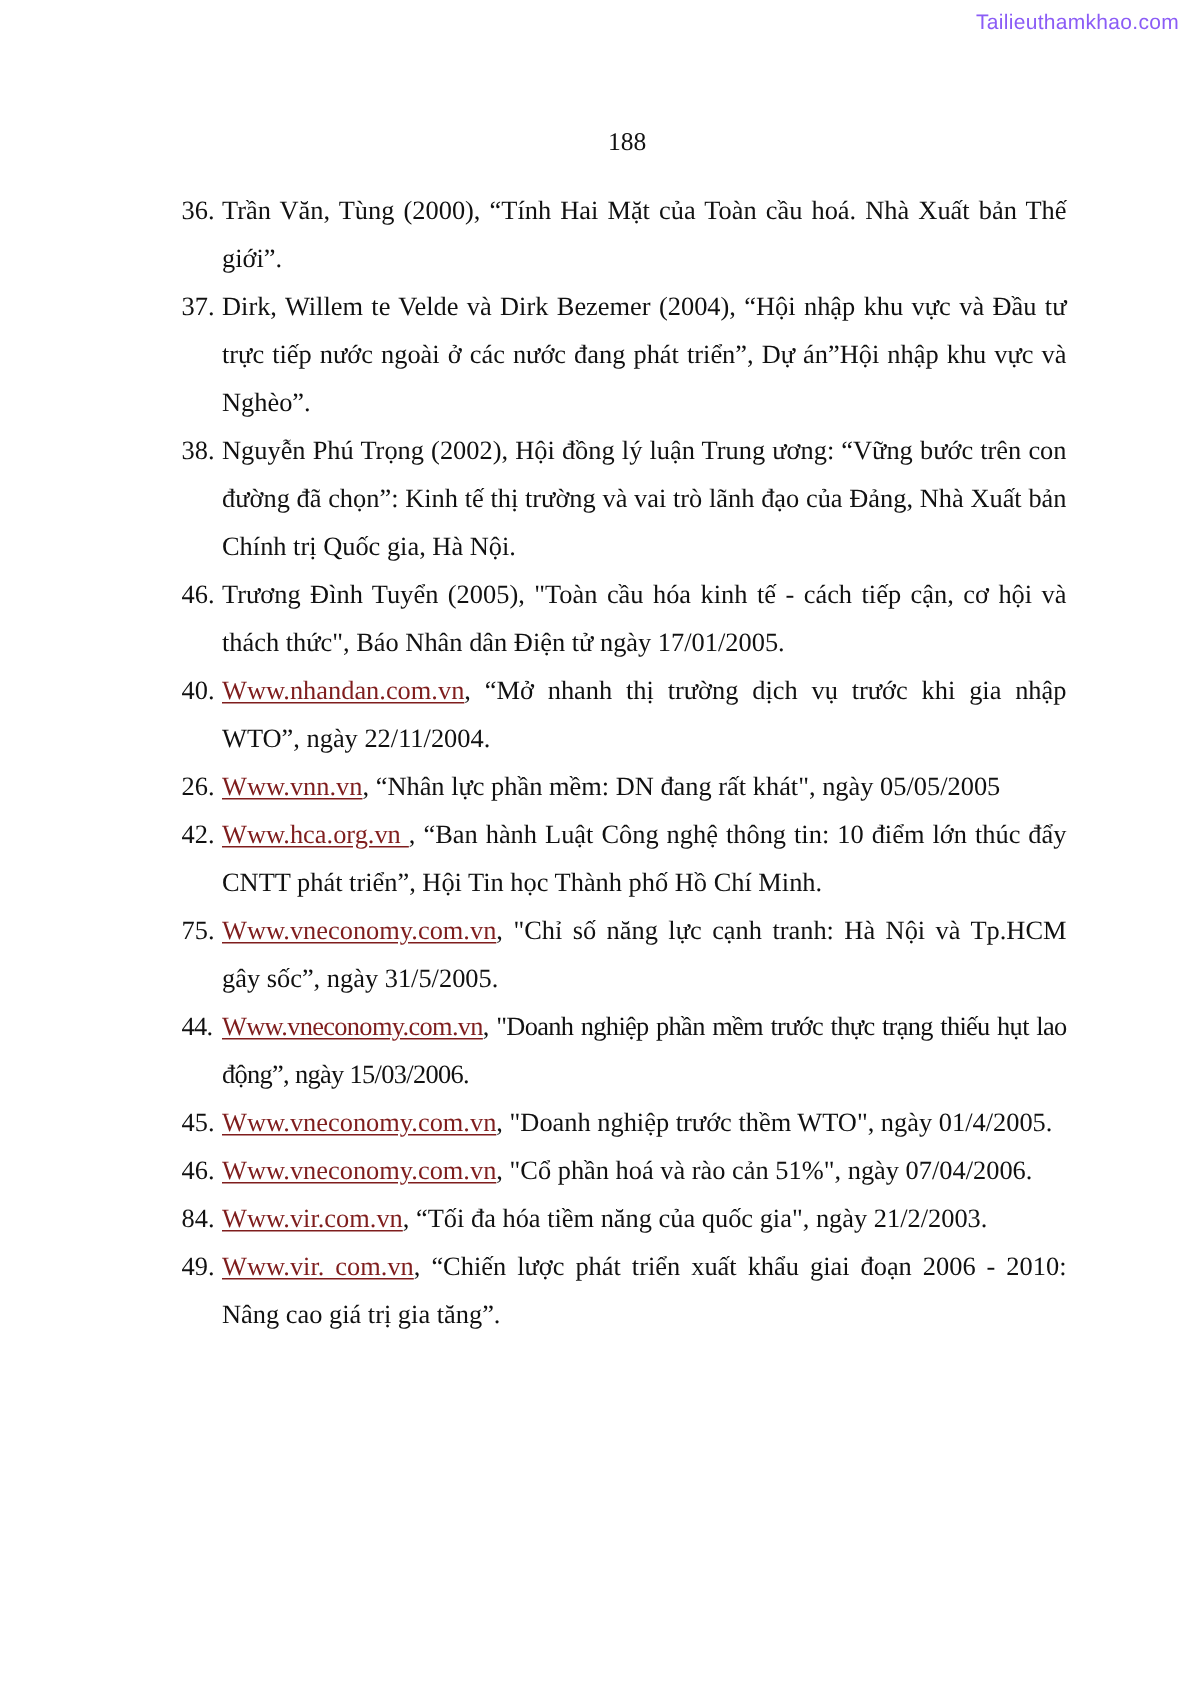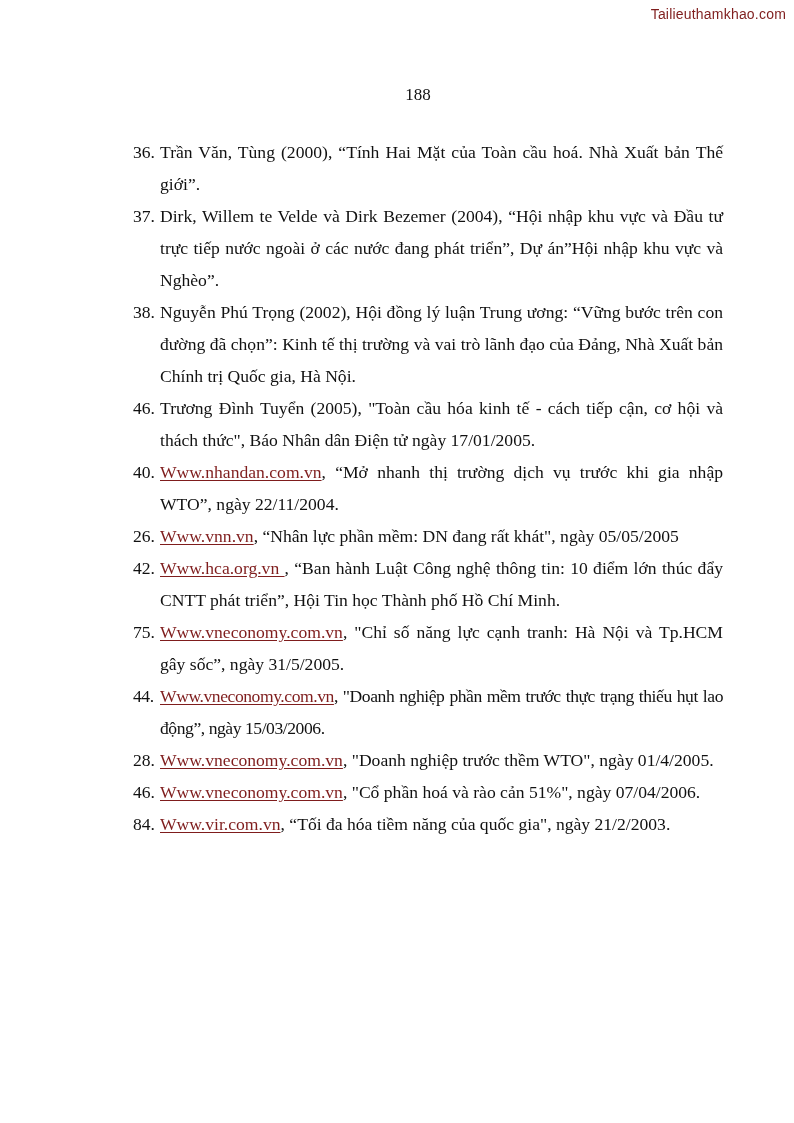--- a/index.html
+++ b/index.html
@@ -1,21 +1,21 @@
 <!DOCTYPE html>
 <html><head>
 <meta charset="utf-8">
 <style>
   html, body { margin: 0; padding: 0; background: #ffffff; }
   body { width: 794px; height: 1123px; position: relative; overflow: hidden;
          font-family: "Liberation Serif", serif; color: #111; }
   .watermark { position: absolute; top: 6px; right: 8px; font-family: "Liberation Sans", sans-serif;
-               font-size: 14px; color: #7f1d1d; letter-spacing: 0.2px; }
+               font-size: 14px; color: #8b5cf6; letter-spacing: 0.2px; }
   .page-number { position: absolute; top: 85px; left: 0; width: 836px; text-align: center; font-size: 17px; }
-  .refs { position: absolute; left: 121px; top: 124px; width: 590px; margin: 12px; padding: 0; list-style: none; }
+  .refs { position: absolute; left: 121px; top: 124px; width: 590px; margin: 0; padding: 0; list-style: none; }
   .ref { position: relative; padding-left: 27px; font-size: 17.6px; line-height: 32px; text-align: justify; }
   .ref .num { position: absolute; left: 0; top: 0; }
   .ref .link { text-decoration: underline; text-underline-offset: 2px; color: #7f1d1d; }
   .ref.condensed { letter-spacing: -0.45px; }
 </style>
 </head>
 <body>
 
 <div class="watermark">Tailieuthamkhao.com</div>
 <div class="page-number">188</div>
@@ -42,21 +42,24 @@
   <li class="ref">
     <span class="num">42.</span><a class="link">Www.hca.org.vn </a><span>, “Ban hành Luật Công nghệ thông tin: 10 điểm lớn thúc đẩy CNTT phát triển”, Hội Tin học Thành phố Hồ Chí Minh.</span>
   </li>
   <li class="ref">
     <span class="num">75.</span><a class="link">Www.vneconomy.com.vn</a><span>, "Chỉ số năng lực cạnh tranh: Hà Nội và Tp.HCM gây sốc”, ngày 31/5/2005.</span>
   </li>
   <li class="ref condensed">
     <span class="num">44.</span><a class="link">Www.vneconomy.com.vn</a><span>, "Doanh nghiệp phần mềm trước thực trạng thiếu hụt lao động”, ngày 15/03/2006.</span>
   </li>
   <li class="ref">
-    <span class="num">28.</span><a class="link">Www.vneconomy.com.vn</a><span>, "Doanh nghiệp trước thềm WTO", ngày 01/4/2005.</span>
+    <span class="num">45.</span><a class="link">Www.vneconomy.com.vn</a><span>, "Doanh nghiệp trước thềm WTO", ngày 01/4/2005.</span>
   </li>
   <li class="ref">
     <span class="num">46.</span><a class="link">Www.vneconomy.com.vn</a><span>, "Cổ phần hoá và rào cản 51%", ngày 07/04/2006.</span>
   </li>
   <li class="ref">
     <span class="num">84.</span><a class="link">Www.vir.com.vn</a><span>, “Tối đa hóa tiềm năng của quốc gia", ngày 21/2/2003.</span>
   </li>
+  <li class="ref">
+    <span class="num">49.</span><a class="link">Www.vir. com.vn</a><span>, “Chiến lược phát triển xuất khẩu giai đoạn 2006 - 2010: Nâng cao giá trị gia tăng”.</span>
+  </li>
 </ol>
 
 </body></html>

